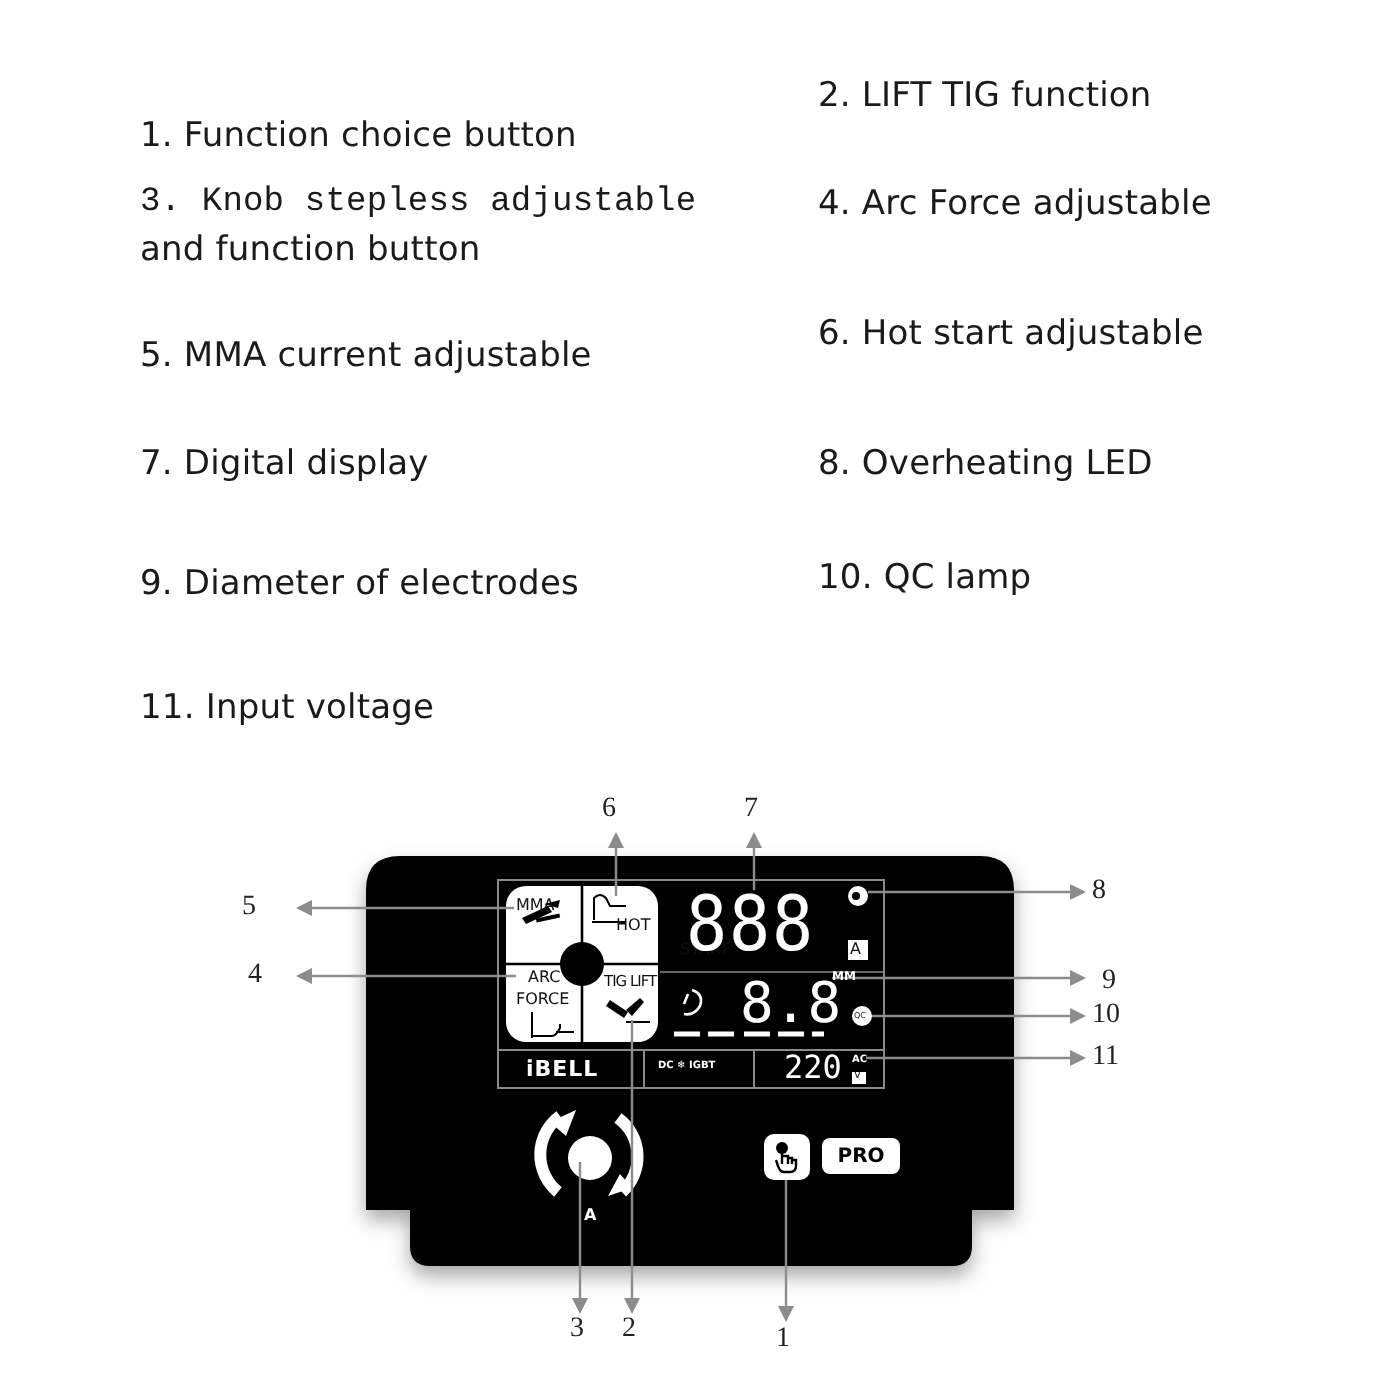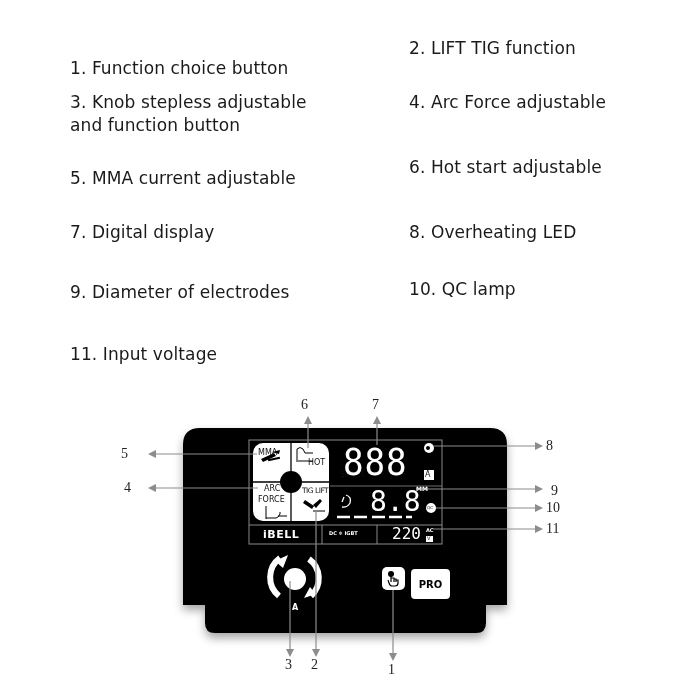--- a/index.html
+++ b/index.html
@@ -45,39 +45,39 @@
   }
   .seg {
     position: absolute;
     font-family: "DejaVu Sans Mono", monospace;
     color: #fff;
     line-height: 1;
     white-space: nowrap;
   }
   .pro-btn {
     position: absolute;
-    left: 411px; top: 569px; width: 39px; height: 30px;
+    left: 411px; top: 569px; width: 39px; height: 18px;
     background: #fff; border-radius: 4px;
     color: #000; font-family: "DejaVu Sans", sans-serif; font-weight: bold; font-size: 10px;
     display: flex; align-items: center; justify-content: center;
   }
   .func-btn {
     position: absolute;
     left: 382px; top: 567px; width: 23px; height: 23px;
     background: #fff; border-radius: 5px;
     display: flex; align-items: center; justify-content: center;
   }
 </style>
 </head>
 <body>
 
 <div>
   <div class="legend-item" style="left:70px;top:37px;margin-top:20px;">1. Function choice button</div>
   <div class="legend-item" style="left:409px;top:37px;">2. LIFT TIG function</div>
-  <div class="legend-item" style="left:70px;top:91px;">3. Knob stepless adjustable</div>
+  <div class="legend-item" style="left:70px;top:91px;font-family:Liberation Mono, monospace;">3. Knob stepless adjustable</div>
   <div class="legend-item" style="left:70px;top:114px;">and function button</div>
   <div class="legend-item" style="left:409px;top:91px;">4. Arc Force adjustable</div>
   <div class="legend-item" style="left:70px;top:167px;">5. MMA current adjustable</div>
   <div class="legend-item" style="left:409px;top:156px;">6. Hot start adjustable</div>
   <div class="legend-item" style="left:70px;top:221px;">7. Digital display</div>
   <div class="legend-item" style="left:409px;top:221px;">8. Overheating LED</div>
   <div class="legend-item" style="left:70px;top:281px;">9. Diameter of electrodes</div>
   <div class="legend-item" style="left:409px;top:278px;">10. QC lamp</div>
   <div class="legend-item" style="left:70px;top:343px;">11. Input voltage</div>
 </div>

